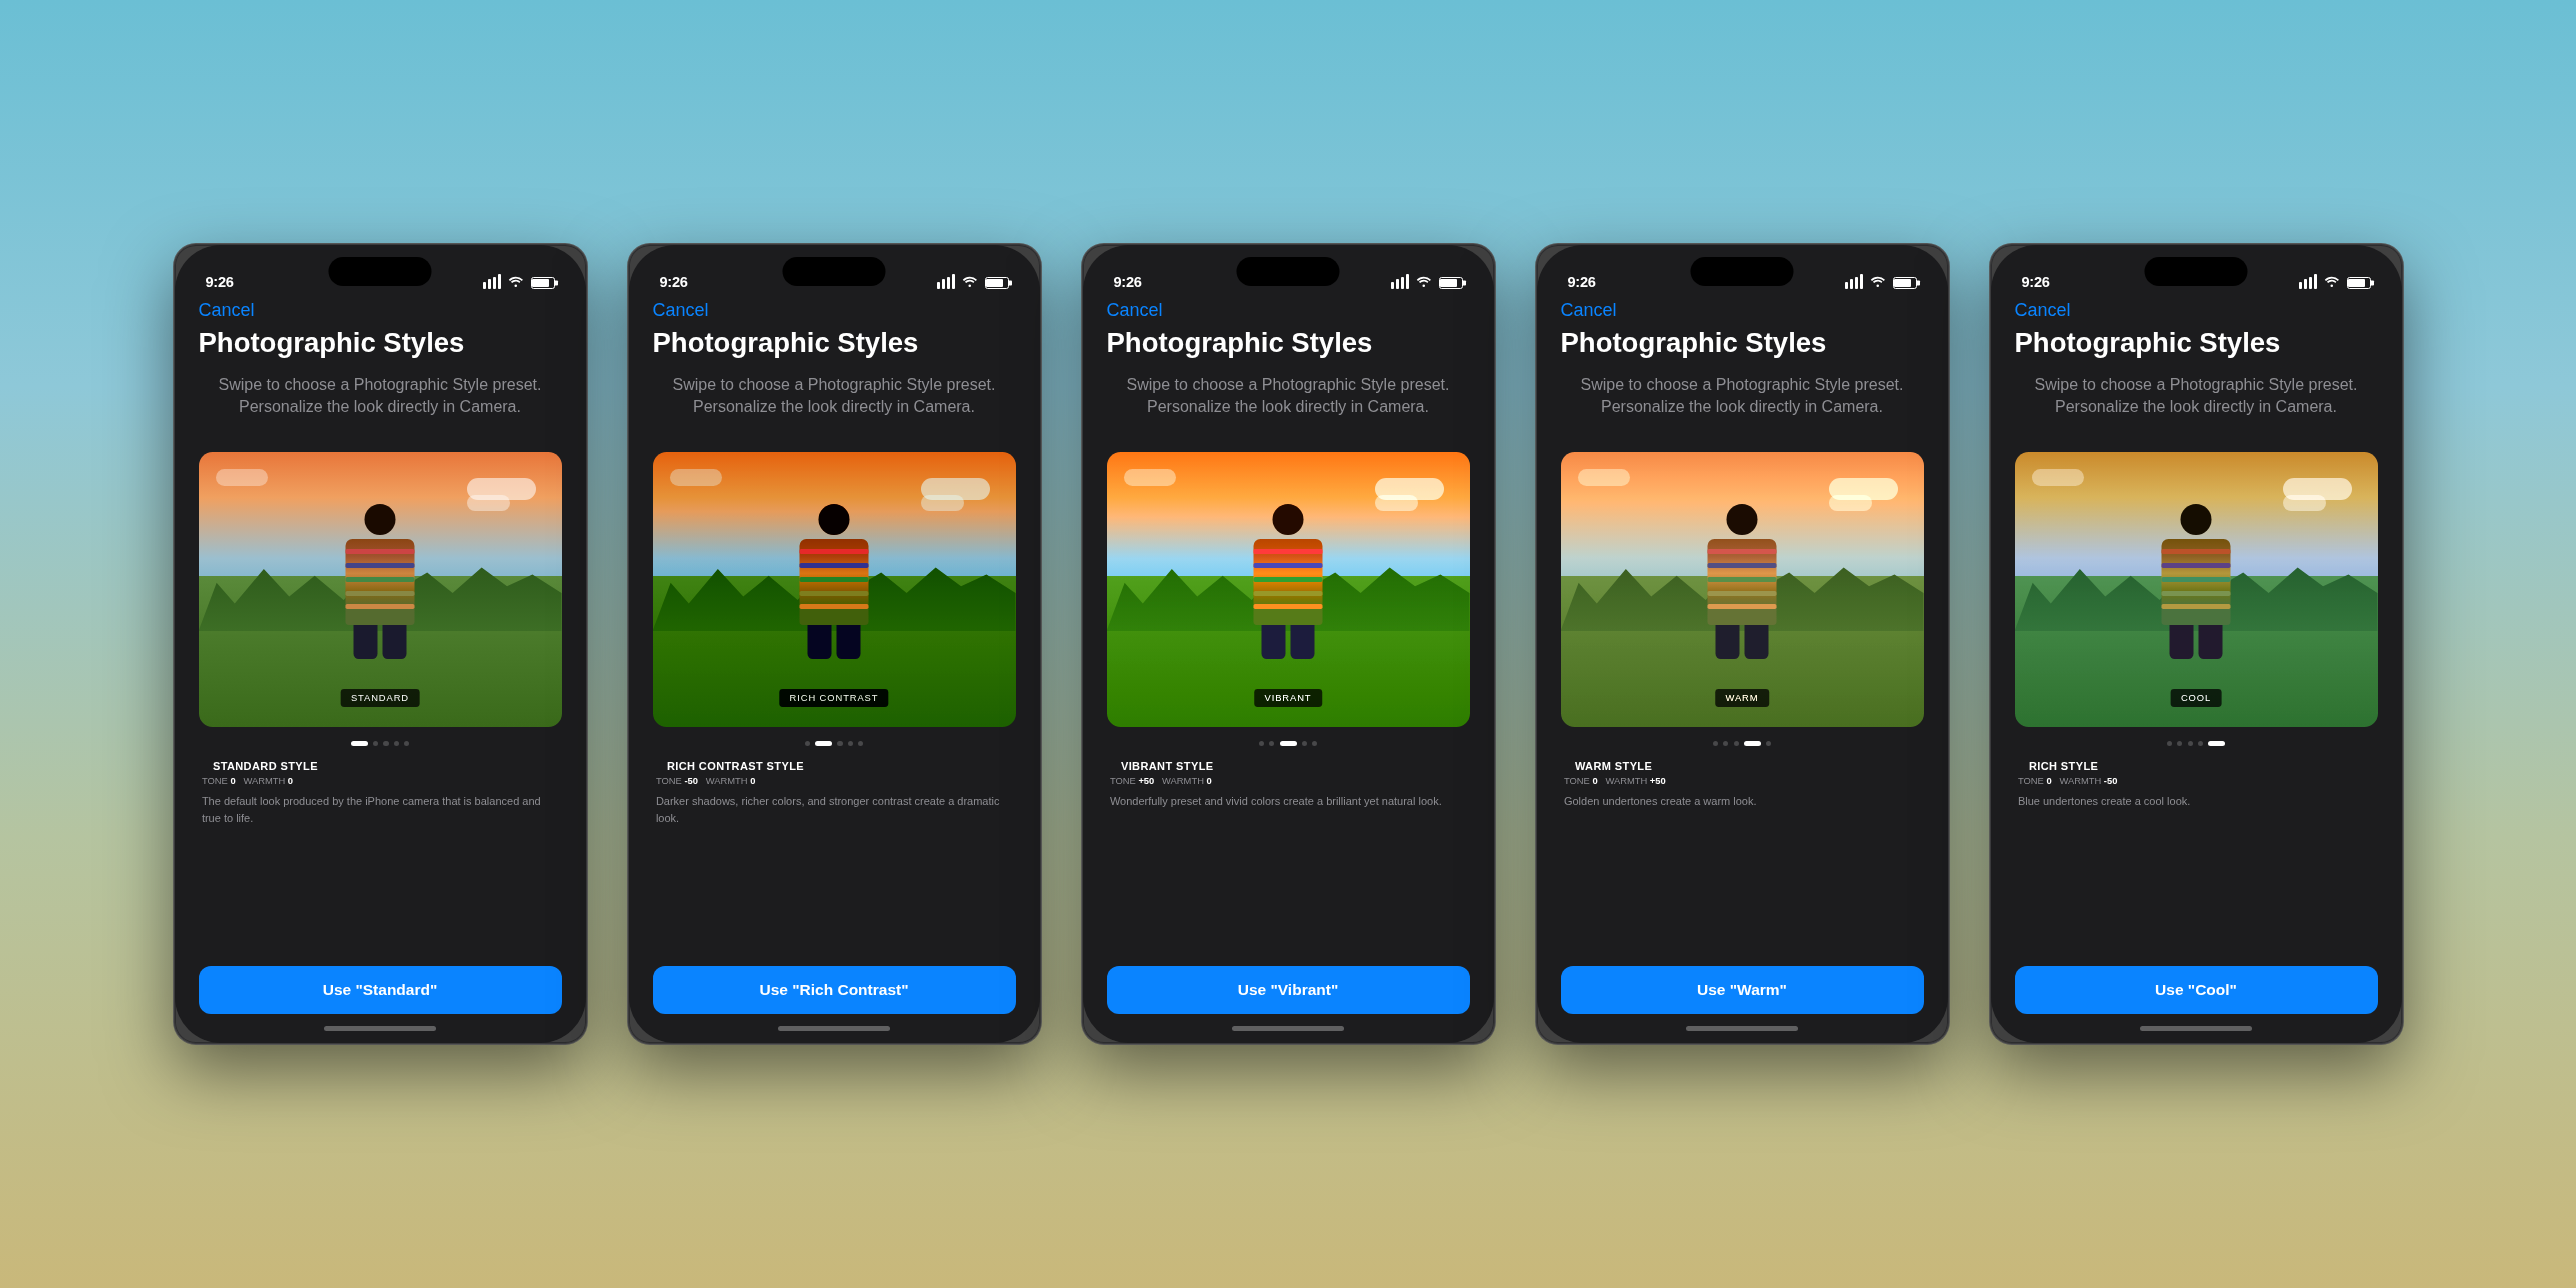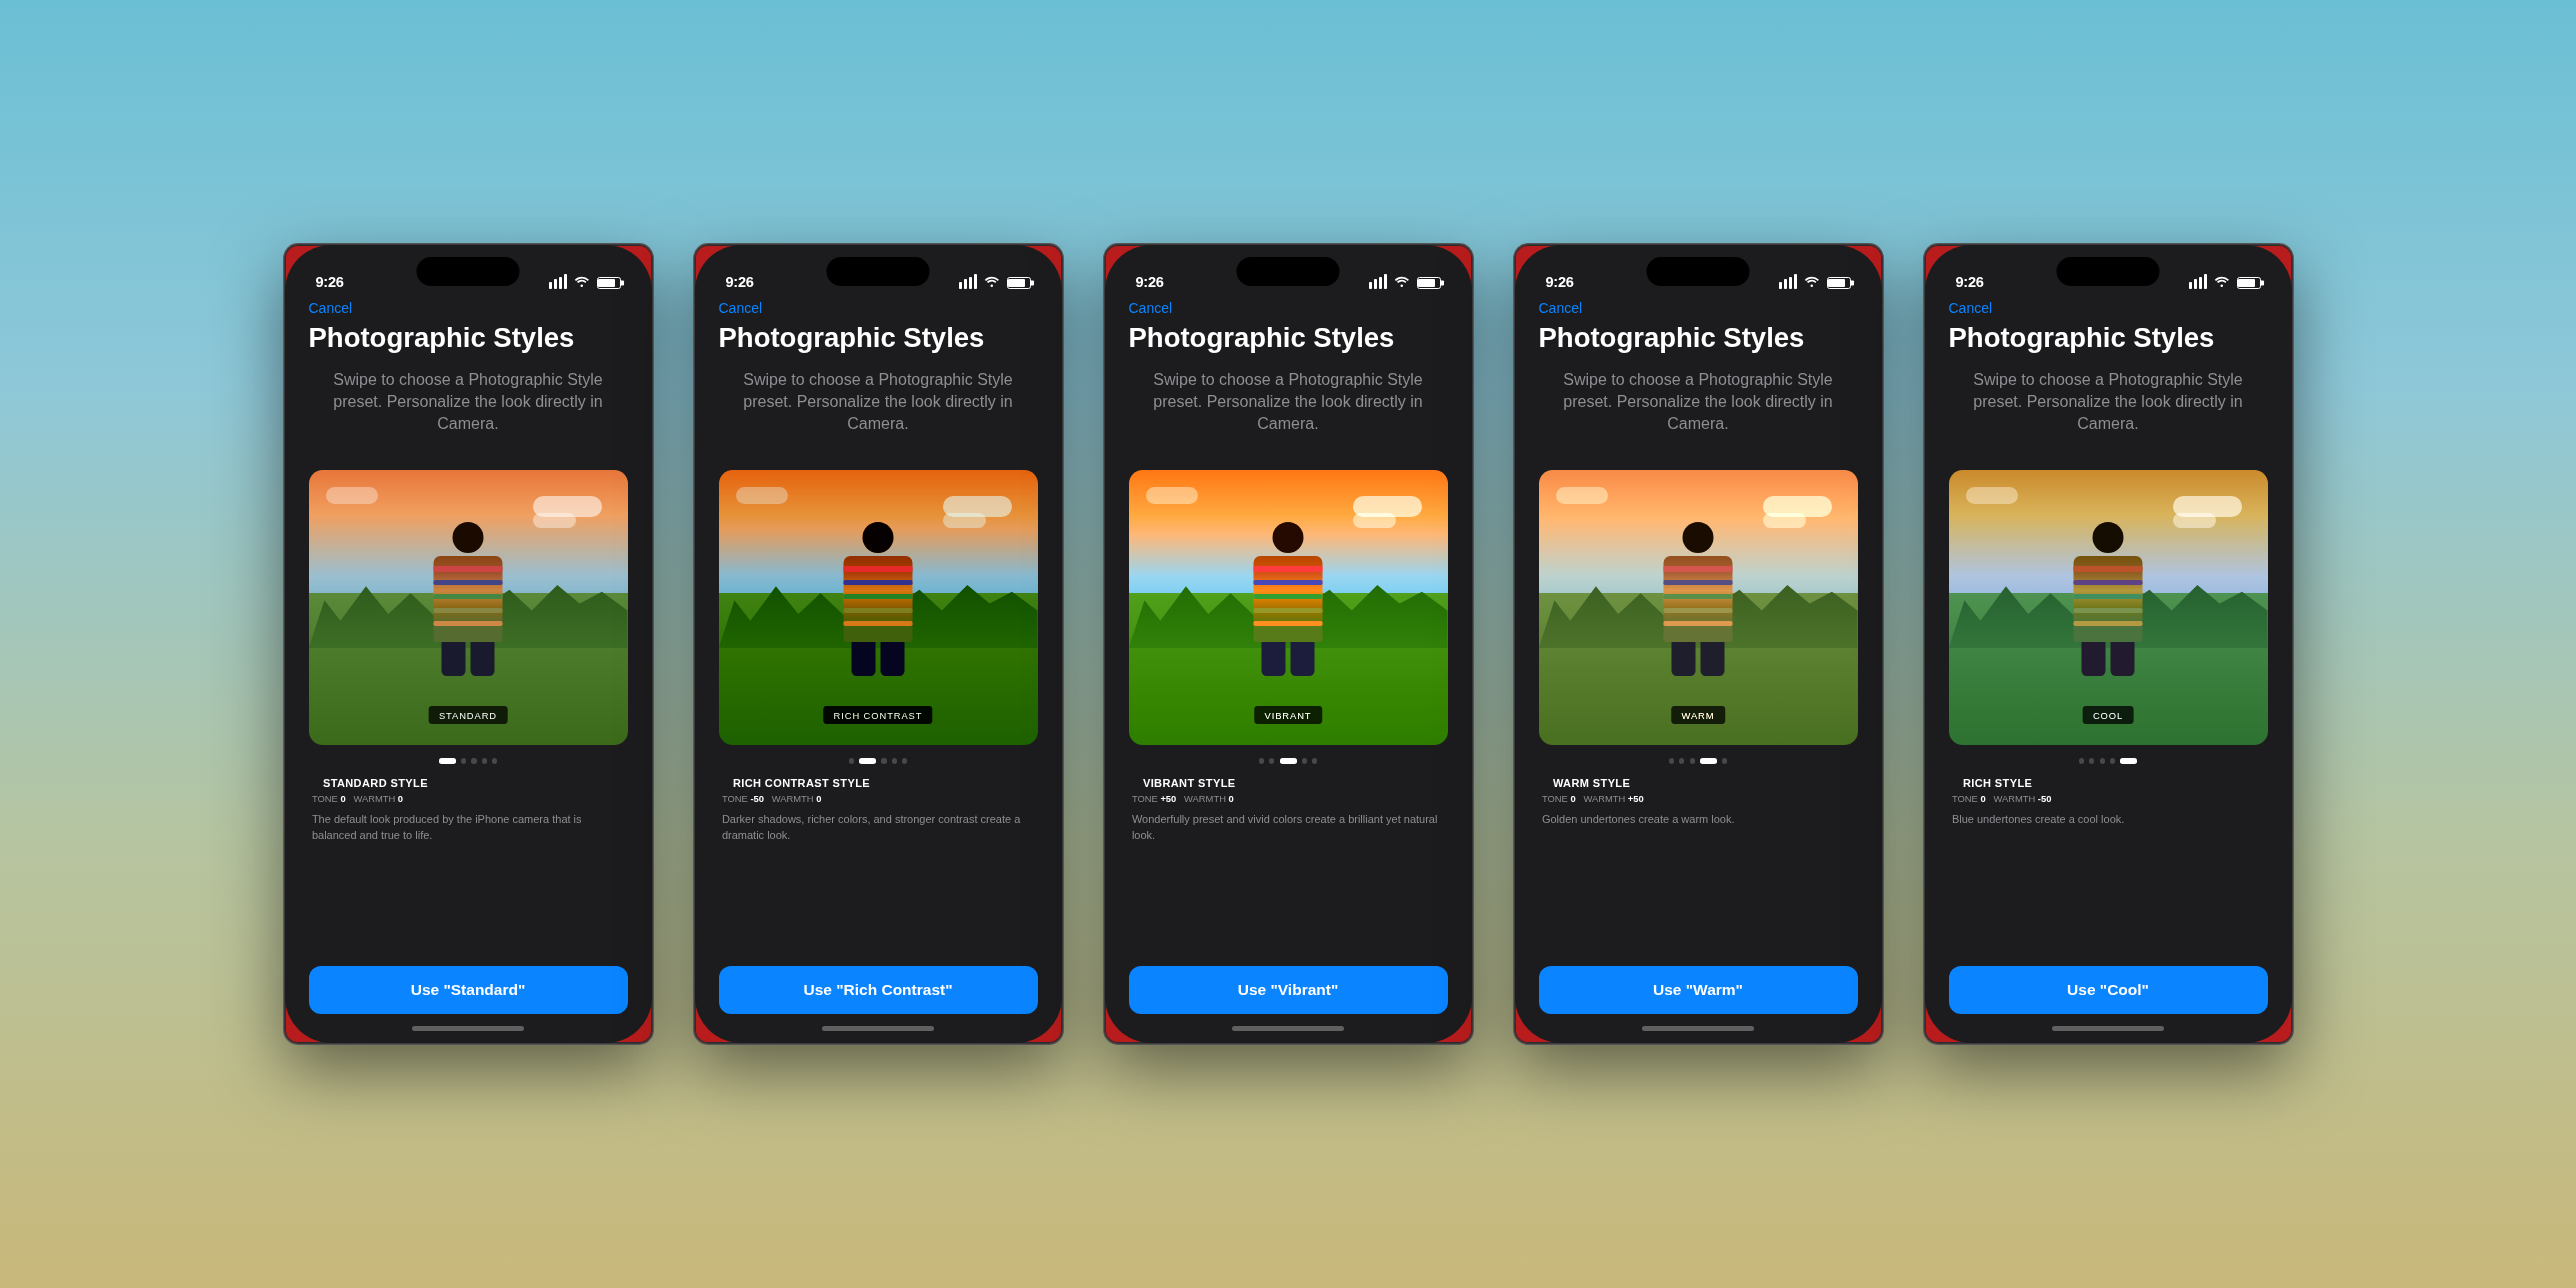--- a/index.html
+++ b/index.html
@@ -23,24 +23,24 @@
       padding: 0 52px;
     }
 
     .phone-wrapper {
       display: flex;
       flex-direction: column;
       align-items: center;
     }
 
     .phone {
-      width: 369px;
+      width: 413px;
       height: 800px;
-      background: #b91c1c;
-      border-radius: 14px;
+      background: #404040;
+      border-radius: 22px;
       border: 1.7px solid #3a3a3c;
       position: relative;
       overflow: hidden;
       box-shadow:
         0 0 0 0.9px #555,
         inset 0 0 0 0.9px #2c2c2e,
         0 26px 69px rgba(0,0,0,0.5);
     }
 
     
@@ -168,21 +168,21 @@
     }
 
     
     .nav-bar {
       padding: 3.4px 24px 6.9px;
       flex-shrink: 0;
     }
 
     .cancel-btn {
       color: #0a84ff;
-      font-size: 14px;
+      font-size: 18px;
       font-weight: 400;
     }
 
     
     .screen-content {
       flex: 1;
       padding: 0 24px;
       overflow: hidden;
       display: flex;
       flex-direction: column;

